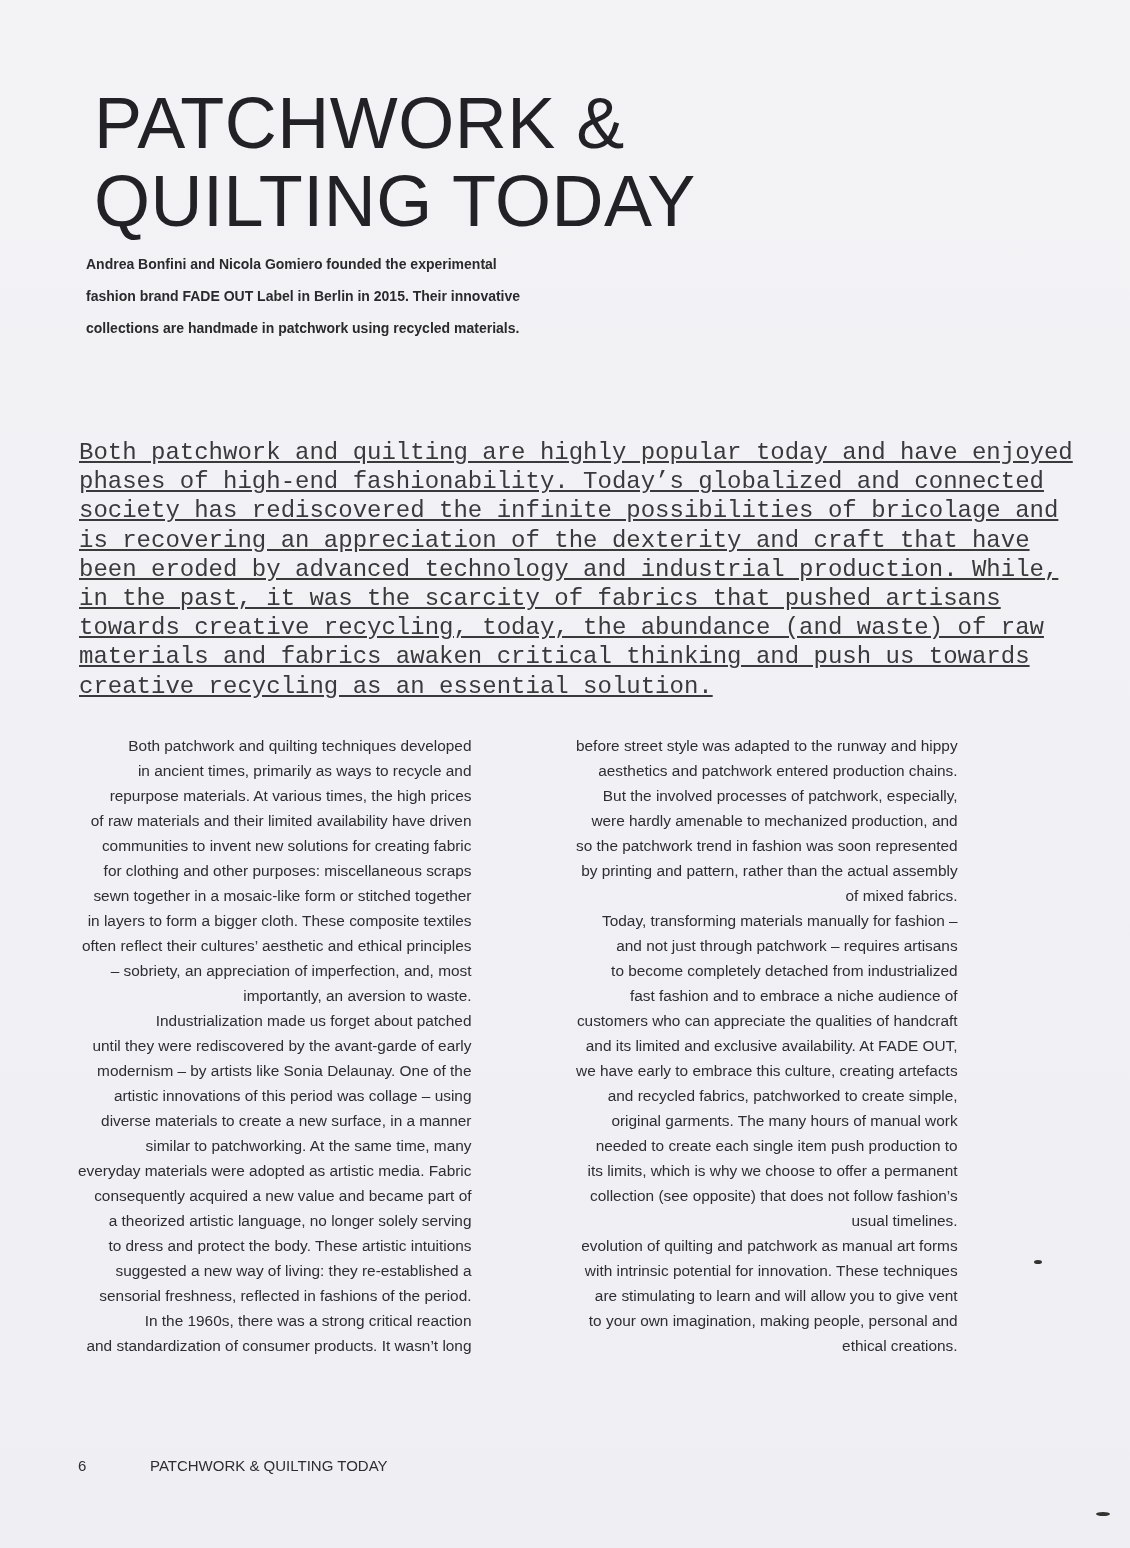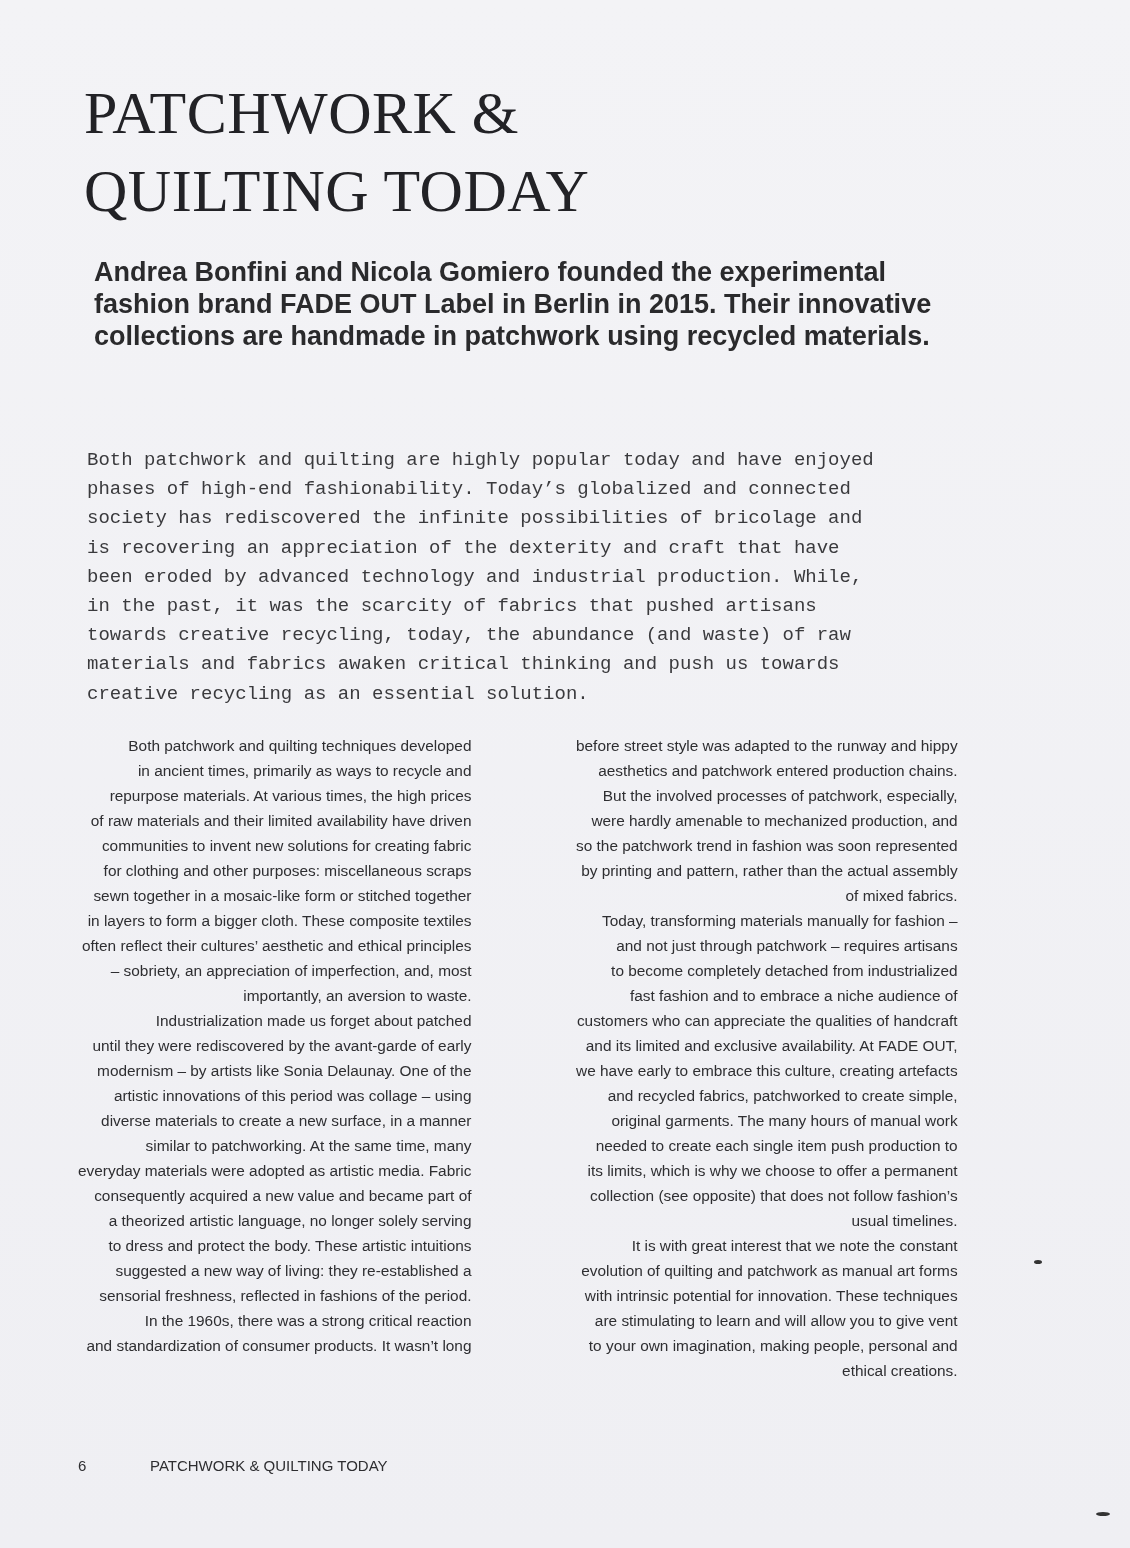--- a/index.html
+++ b/index.html
@@ -5,37 +5,37 @@
     html, body { margin: 0; padding: 0; }
     body {
       width: 1130px; height: 1548px; overflow: hidden;
       background: #f1f1f5;
       position: relative;
       color: #2a2a2c;
     }
     .page { position: absolute; inset: 0; background: linear-gradient(180deg, #f3f3f6 0%, #efeff3 100%); }
     .title {
       position: absolute; left: 78px; top: 68px;
-      font-family: Liberation Serif, serif;
-      font-weight: 400; font-size: 60px; line-height: 78px;
-      color: #222226; letter-spacing: 0.5px; margin: 6px;
+      font-family: Liberation Sans, sans-serif;
+      font-weight: 400; font-size: 72px; line-height: 78px;
+      color: #222226; letter-spacing: 0.5px; margin: 16px;
     }
     .title .line { display: block; white-space: nowrap; }
     .lede {
       position: absolute; left: 78px; top: 240px;
       font-family: "Liberation Sans", sans-serif;
-      font-weight: 700; font-size: 27px; line-height: 32px;
-      color: #2a2a2c; margin: 16px;
+      font-weight: 700; font-size: 14px; line-height: 32px;
+      color: #2a2a2c; margin: 8px;
     }
     .lede .line, .mono .line, .col .line { display: block; white-space: nowrap; }
     .mono {
       position: absolute; left: 79px; top: 438px;
       font-family: "Liberation Mono", monospace;
-      font-size: 19px; line-height: 29.2px;
-      color: #3a3a3d; margin: 8px;
+      font-size: 24px; line-height: 29.2px;
+      color: #3a3a3d; margin: 0; text-decoration: underline;
     }
     .col {
       position: absolute; top: 733px;
       font-family: "Liberation Sans", sans-serif;
       font-size: 15.4px; line-height: 25px;
       color: #2e2e31; margin: 0; text-align: right;
     }
     .col-left { left: 78px; }
     .col-right { left: 576px; }
     .col .indent { padding-left: 23px; }
@@ -116,21 +116,20 @@
       <span class="line">fast fashion and to embrace a niche audience of</span>
       <span class="line">customers who can appreciate the qualities of handcraft</span>
       <span class="line">and its limited and exclusive availability. At FADE OUT,</span>
       <span class="line">we have early to embrace this culture, creating artefacts</span>
       <span class="line">and recycled fabrics, patchworked to create simple,</span>
       <span class="line">original garments. The many hours of manual work</span>
       <span class="line">needed to create each single item push production to</span>
       <span class="line">its limits, which is why we choose to offer a permanent</span>
       <span class="line">collection (see opposite) that does not follow fashion’s</span>
       <span class="line">usual timelines.</span>
-      <span class="line indent">It is with great interest that we note the constant</span>
       <span class="line">evolution of quilting and patchwork as manual art forms</span>
       <span class="line">with intrinsic potential for innovation. These techniques</span>
       <span class="line">are stimulating to learn and will allow you to give vent</span>
       <span class="line">to your own imagination, making people, personal and</span>
       <span class="line">ethical creations.</span>
     </div>
 
   <div class="footer">
     <span class="folio">6</span>
     <span>PATCHWORK &amp; QUILTING TODAY</span>

